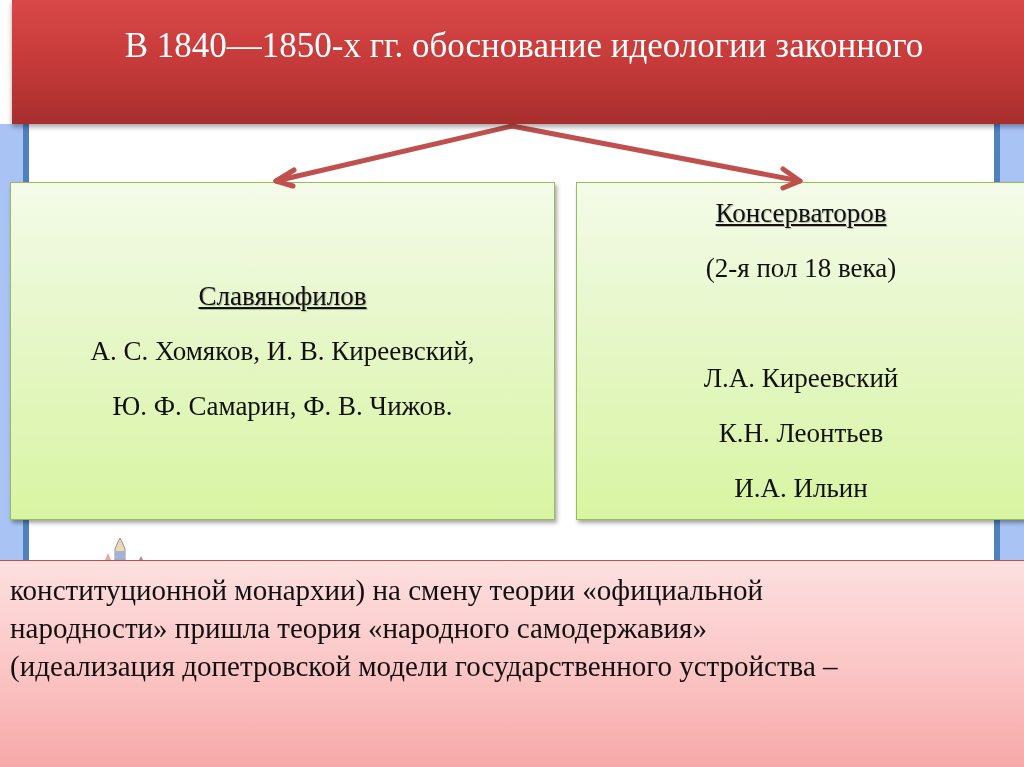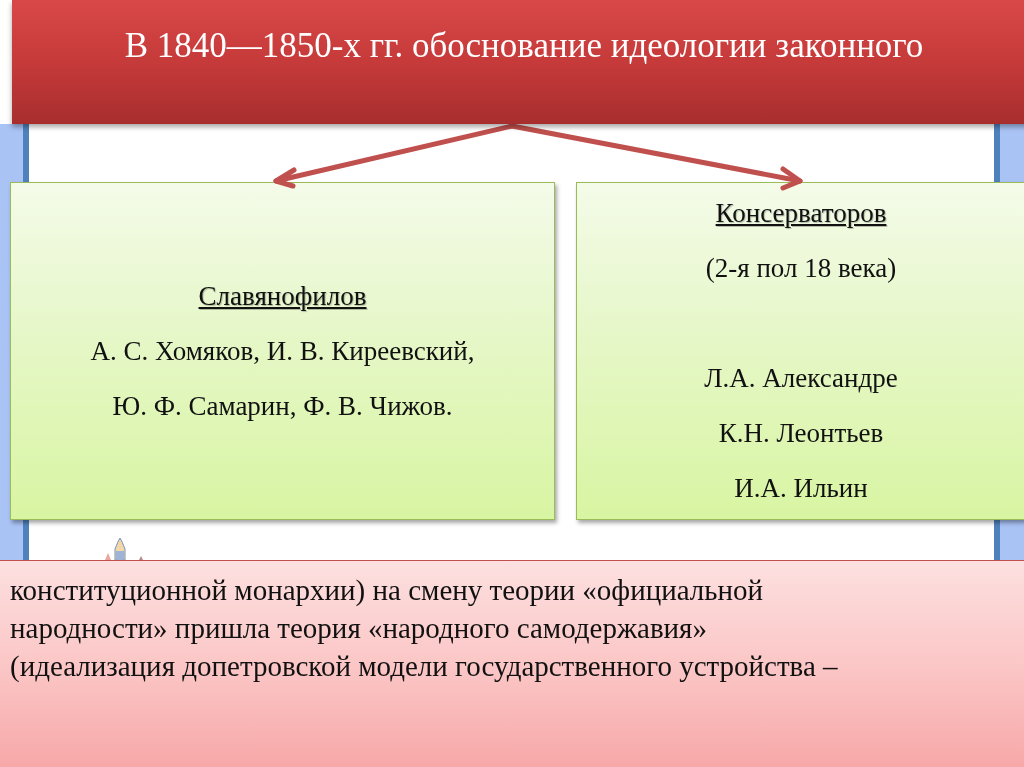--- a/index.html
+++ b/index.html
@@ -89,21 +89,21 @@
 <div class="box left">
   <div class="title">Славянофилов</div>
   <div>А. С. Хомяков, И. В. Киреевский,</div>
   <div>Ю. Ф. Самарин, Ф. В. Чижов.</div>
 </div>
 
 <div class="box right">
   <div class="title">Консерваторов</div>
   <div>(2-я пол 18 века)</div>
   <div class="gap"></div>
-  <div>Л.А. Александре</div>
+  <div>Л.А. Киреевский</div>
   <div>К.Н. Леонтьев</div>
   <div>И.А. Ильин</div>
 </div>
 
 <svg class="deco" viewBox="0 0 60 24">
   <polygon points="10,24 13,17 16,24" fill="#e9a7a0"></polygon>
   <path d="M20 24 L20 13 Q23 5 25 2 Q27 5 30 13 L30 24 Z" fill="#f2d7a8" stroke="#7b8fb5" stroke-width="1"></path>
   <rect x="21" y="15" width="8" height="9" fill="#9fb3d6"></rect>
   <polygon points="44,24 46,20 48,24" fill="#b88a8a"></polygon>
 </svg>

